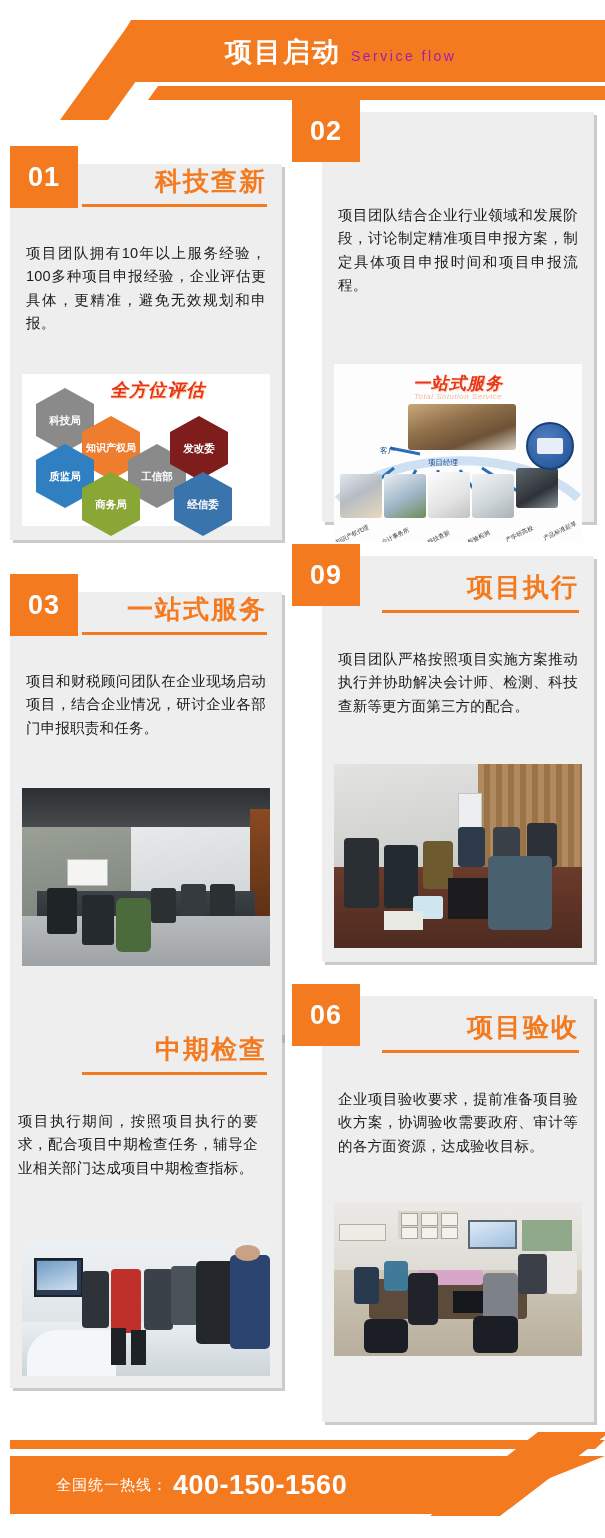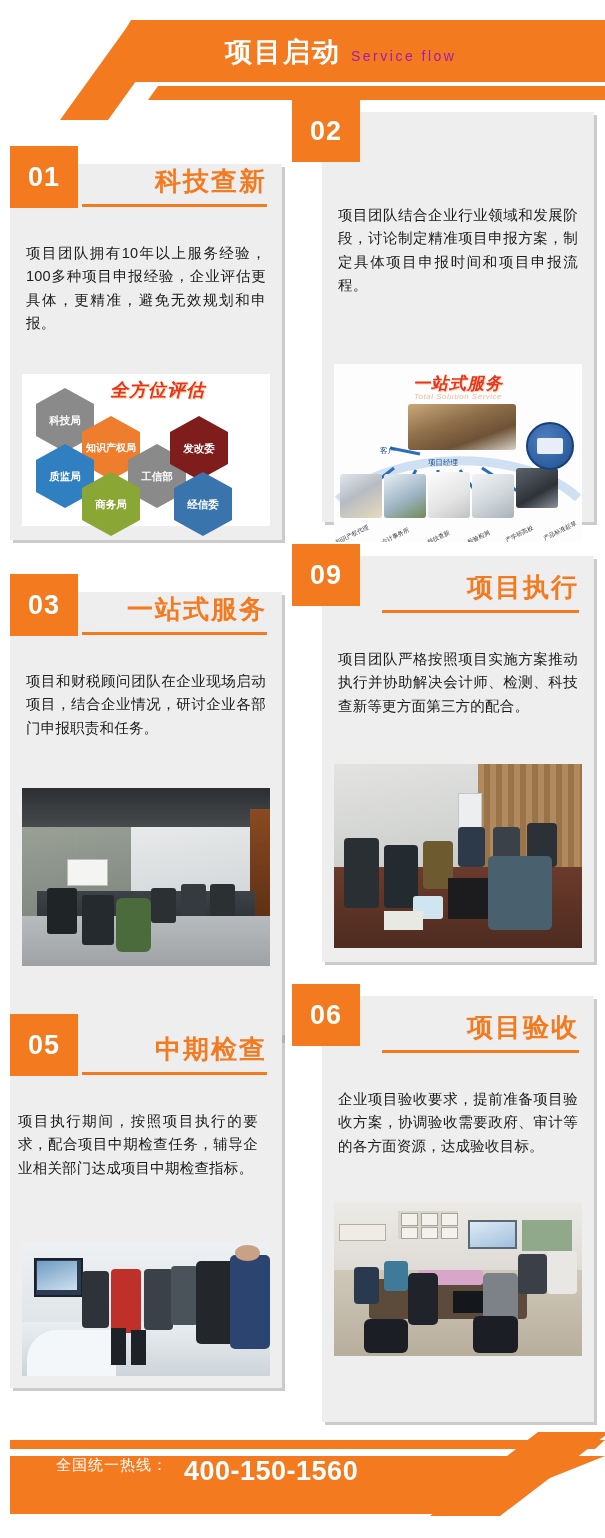--- a/index.html
+++ b/index.html
@@ -154,21 +154,21 @@
   .ftr-band{
     position:absolute;left:10px;top:48px;width:595px;height:58px;background:#f47a20;
     clip-path:polygon(0 0, 595px 0, 595px 0, 450px 58px, 0 58px);
   }
   .ftr-wedge{
     position:absolute;left:420px;top:24px;width:190px;height:84px;background:#f47a20;
     clip-path:polygon(118px 0, 190px 0, 80px 84px, 10px 84px);
   }
   .ftr-text{
     position:absolute;left:56px;top:48px;height:58px;
-    display:flex;gap:16px;z-index:3;
+    display:flex;align-items:center;gap:5px;z-index:3;
   }
   .ftr-label{font-size:15px;color:#ffffff;letter-spacing:1px;}
   .ftr-phone{font-size:27px;font-weight:bold;color:#ffffff;letter-spacing:.5px;}
 </style>
 </head>
 <body>
 
 <div class="page">
 
   <div class="header">
@@ -309,21 +309,20 @@
         <div style="position:absolute;left:78%;top:32%;width:12%;height:24%;background:#2b3136;border-radius:4px;"></div>
         <div style="position:absolute;left:62%;top:50%;width:26%;height:40%;background:#49606f;border-radius:5px;"></div>
         <div style="position:absolute;left:46%;top:62%;width:16%;height:22%;background:#1c1c1e;"></div>
         <div style="position:absolute;left:32%;top:72%;width:12%;height:12%;background:#cfe6f0;border-radius:3px;"></div>
         <div style="position:absolute;left:20%;top:80%;width:16%;height:10%;background:#e9e9e4;"></div>
       </div>
     </div>
   </div>
 
   <div class="card" id="card5">
-    <div class="badge">05</div>
     <div class="hdr">
       <div class="card-title">中期检查</div>
       <div class="title-rule"></div>
     </div>
     <div class="card-body">项目执行期间，按照项目执行的要求，配合项目中期检查任务，辅导企业相关部门达成项目中期检查指标。</div>
 
     <div class="artwork photo">
       <div class="ph">
         <div style="position:absolute;left:0;top:0;width:100%;height:62%;background:linear-gradient(180deg,#eef1f3,#dfe4e7);"></div>
         <div style="position:absolute;left:0;top:60%;width:100%;height:40%;background:linear-gradient(180deg,#e9eef1,#cdd5da);"></div>

